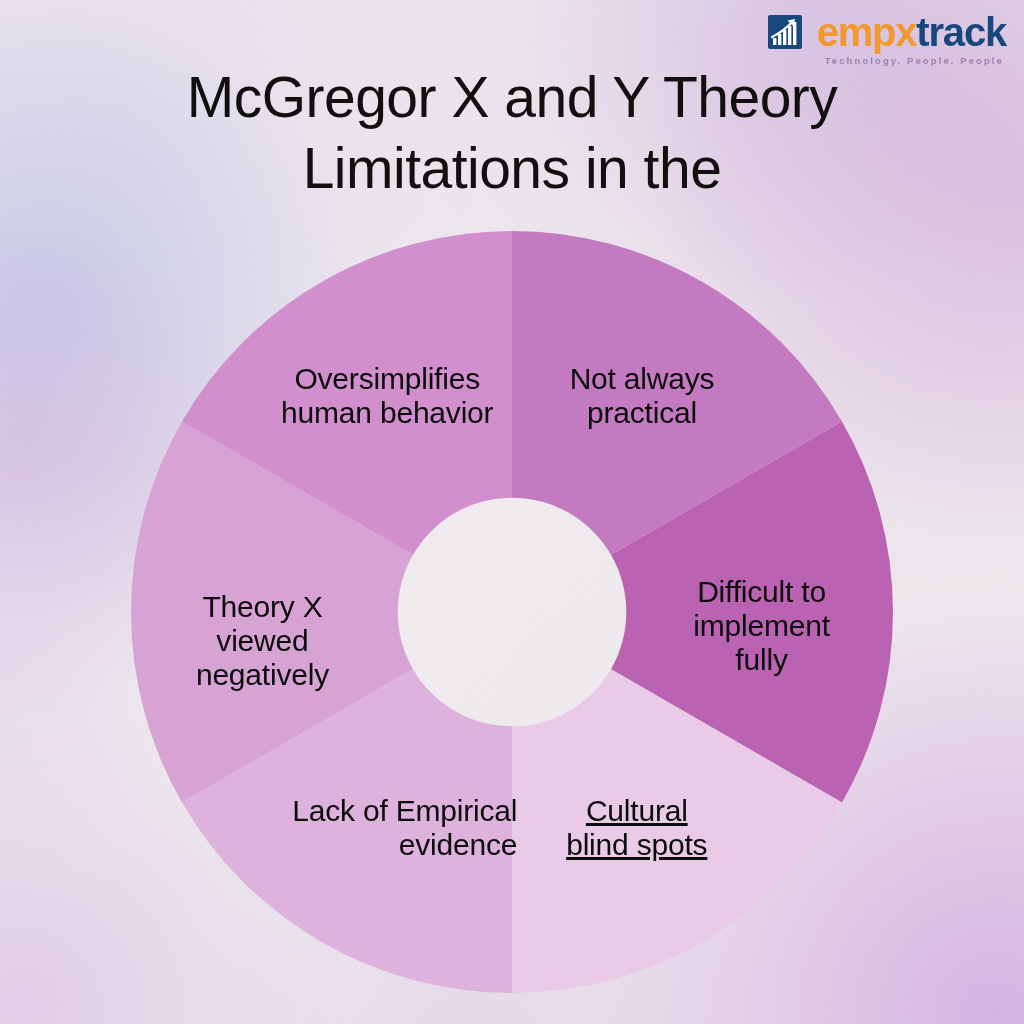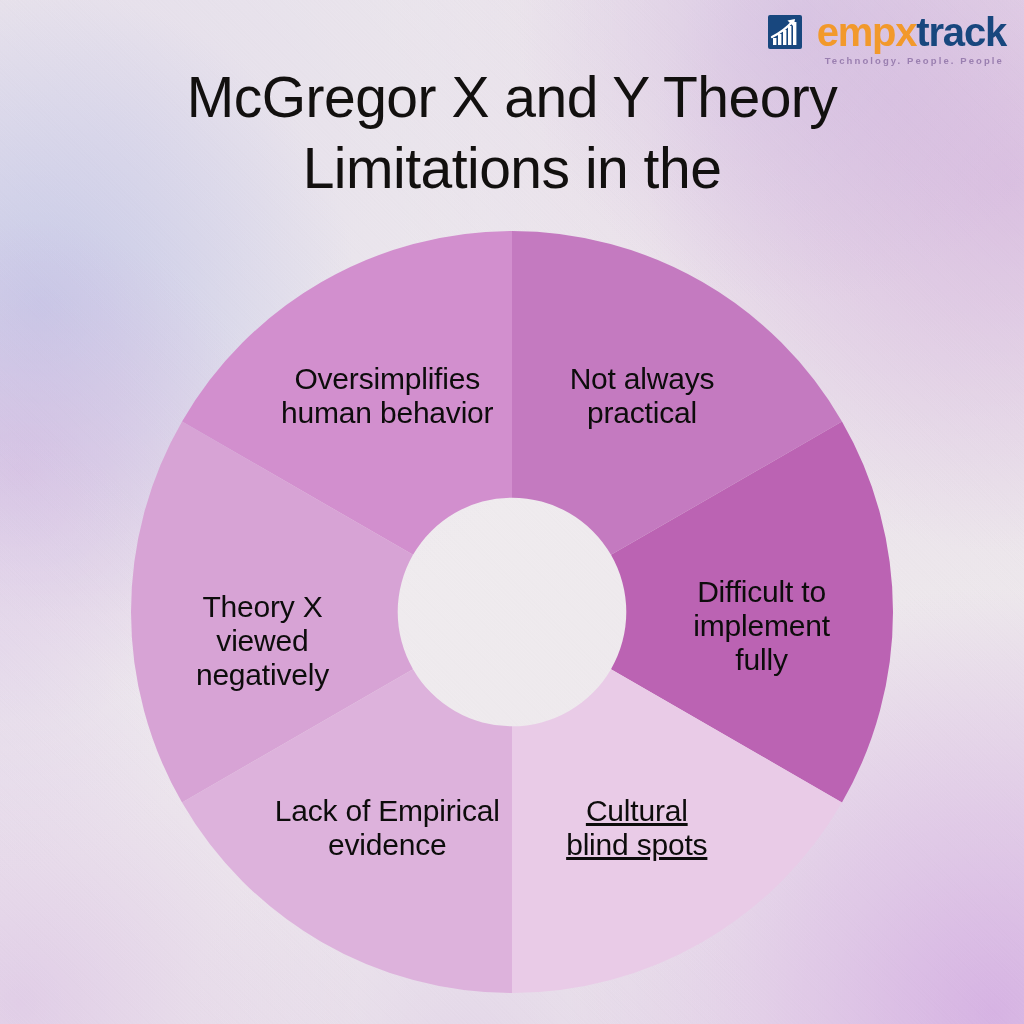--- a/index.html
+++ b/index.html
@@ -163,21 +163,21 @@
         </g>
     </svg>
     <div id="donut-labels">
         <div class="seg-label" style="left: 381px; top: 130.879px; width: 260px;">Not always
 practical</div>
         <div class="seg-label" style="left: 500.555px; top: 329.5px; width: 260px; margin-top: 14px;">Difficult to
 implement
 fully</div>
         <div class="seg-label" style="left: 375.777px; top: 563.121px; width: 260px; text-decoration: underline;">Cultural
 blind spots</div>
-        <div class="seg-label" style="left: 126.222px; top: 563.121px; width: 260px;">Lack of Empirical
+        <div class="seg-label" style="left: 126.222px; top: 563.121px; width: 260px; text-align: right;">Lack of Empirical
 evidence</div>
         <div class="seg-label" style="left: 1.445px; top: 319px; width: 260px; margin-top: 40px;">Theory X
 viewed
 negatively</div>
         <div class="seg-label" style="left: 126.222px; top: 130.879px; width: 260px;">Oversimplifies
 human behavior</div>
       </div>
   </div>
 
 </div>

